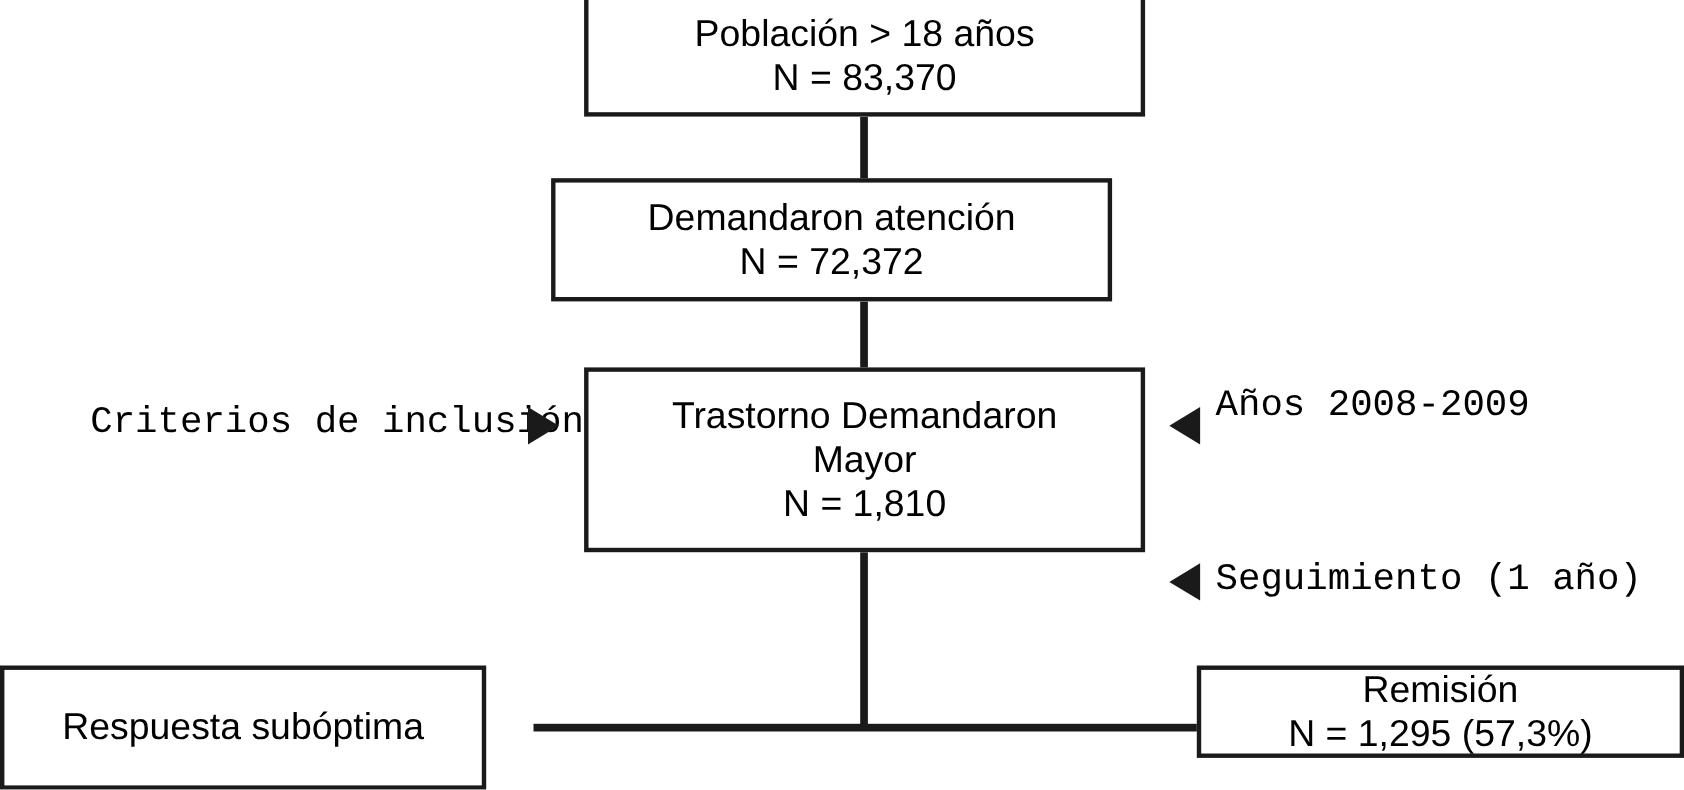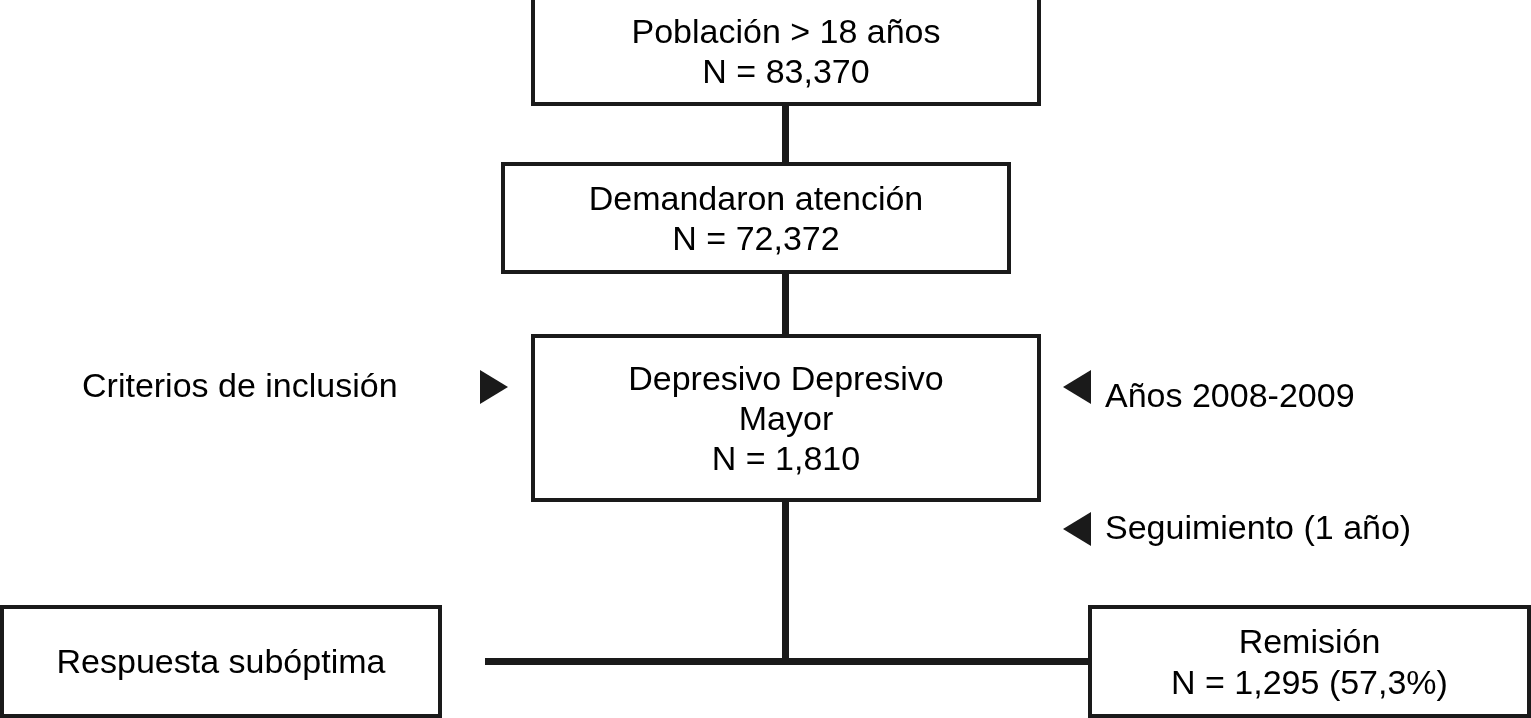--- a/index.html
+++ b/index.html
@@ -40,20 +40,21 @@
     position: absolute;
     background: #1a1a1a;
     z-index: 1;
   }
   .side-label {
     position: absolute;
     font-size: 34px;
     white-space: nowrap;
     z-index: 3;
     color: #000000;
+    font-family: Liberation Mono, monospace;
   }
   .arrow {
     position: absolute;
     width: 0;
     height: 0;
     z-index: 3;
   }
   .arrow-right {
     border-top: 17px solid transparent;
     border-bottom: 17px solid transparent;
@@ -63,33 +64,33 @@
     border-top: 17px solid transparent;
     border-bottom: 17px solid transparent;
     border-right: 28px solid #1a1a1a;
   }
 
   
   #node-population  { left: 531px; top: -4px;  width: 510px; height: 110px; }
   #node-care        { left: 501px; top: 162px; width: 510px; height: 112px; }
   #node-mdd         { left: 531px; top: 334px; width: 510px; height: 168px; }
   #node-suboptimal  { left: 0px;   top: 605px; width: 442px; height: 113px; }
-  #node-remission   { left: 1088px;top: 605px; width: 443px; height: 113px; }
+  #node-remission   { left: 1088px;top: 605px; width: 443px; height: 84px; }
 
   
   #conn-pop-care    { left: 782px; top: 106px; width: 7px;  height: 57px; }
   #conn-care-mdd    { left: 782px; top: 274px; width: 7px;  height: 61px; }
   #conn-mdd-split   { left: 782px; top: 502px; width: 7px;  height: 159px; }
   #conn-horizontal  { left: 485px; top: 658px; width: 605px; height: 7px; }
 
   
   #label-inclusion  { left: 82px;  top: 366px; }
   #arrow-inclusion  { left: 480px; top: 370px; }
   #arrow-years      { left: 1063px;top: 370px; }
-  #label-years      { left: 1105px;top: 376px; }
+  #label-years      { left: 1105px;top: 350px; }
   #arrow-followup   { left: 1063px;top: 512px; }
   #label-followup   { left: 1105px;top: 508px; }
 </style>
 </head>
 <body>
 
 <div id="flow">
 
   <div class="connector" id="conn-pop-care"></div>
   <div class="connector" id="conn-care-mdd"></div>
@@ -100,21 +101,21 @@
     <span class="line">Población &gt; 18 años</span>
     <span class="line">N = 83,370</span>
   </div>
 
   <div class="node" id="node-care">
     <span class="line">Demandaron atención</span>
     <span class="line">N = 72,372</span>
   </div>
 
   <div class="node" id="node-mdd">
-    <span class="line">Depresivo Depresivo</span>
+    <span class="line">Trastorno Demandaron</span>
     <span class="line">Mayor</span>
     <span class="line">N = 1,810</span>
   </div>
 
   <div class="node" id="node-suboptimal">
     <span class="line">Respuesta subóptima</span>
   </div>
 
   <div class="node" id="node-remission">
     <span class="line">Remisión</span>

